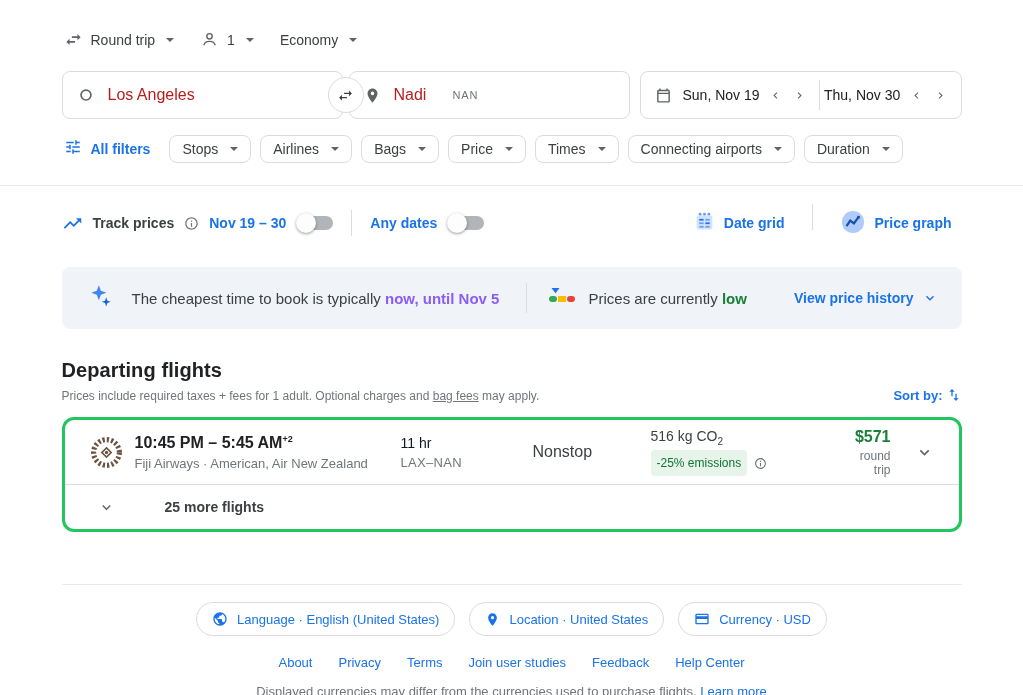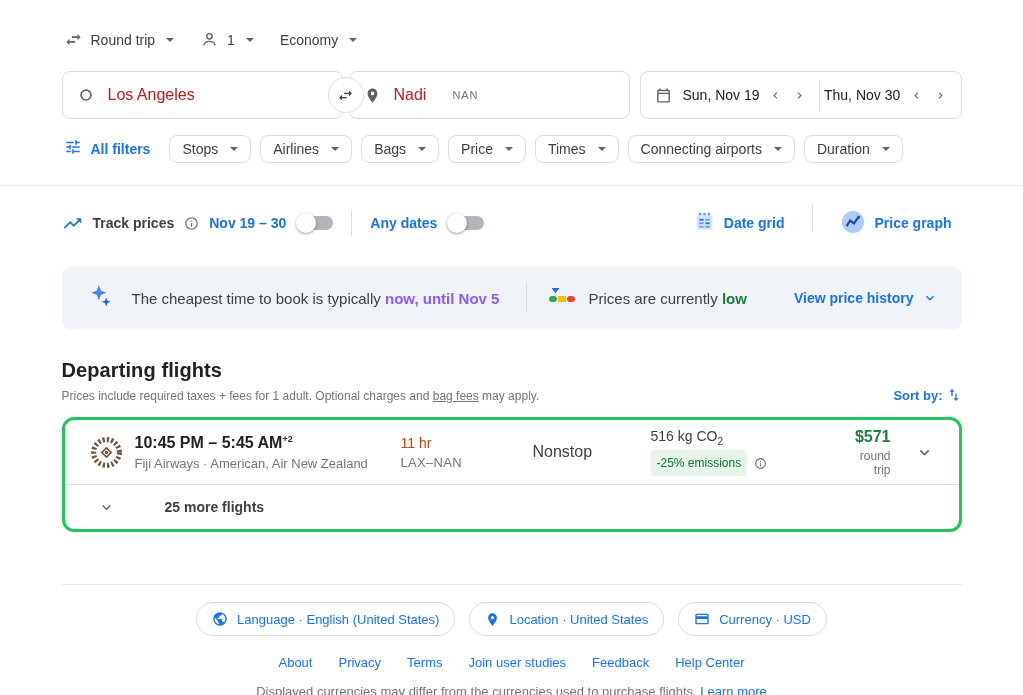--- a/index.html
+++ b/index.html
@@ -80,21 +80,21 @@
   .sort { display:flex; align-items:center; gap:3px; color:#1a73e8; font-size:13px; font-weight:bold; cursor:pointer; }
 
   .flight-card { margin-top:14px; border:3px solid #22c55e; border-radius:12px; background:#fff; }
   .flight-row { display:flex; align-items:center; height:64px; padding:0 14px; cursor:pointer; }
   .logo-cell { width:56px; display:flex; justify-content:center; flex:none; }
   .time-cell { width:266px; flex:none; }
   .time-main { font-size:16px; font-weight:bold; color:#202124; }
   .sup { font-size:9px; position:relative; top:-6px; }
   .airlines { font-size:13px; color:#70757a; margin-top:4px; }
   .dur-cell { width:132px; flex:none; }
-  .dur { font-size:14px; color:#c2410c; }
+  .dur { font-size:14px; color:#0f172a; }
   .route { font-size:13px; color:#70757a; margin-top:4px; letter-spacing:.3px; }
   .stops-cell { width:118px; flex:none; font-size:16px; color:#3c4043; }
   .co2-cell { width:196px; flex:none; }
   .co2 { font-size:14px; color:#3c4043; }
   .co2 sub { font-size:10px; }
   .em-line { display:flex; align-items:center; gap:7px; margin-top:4px; }
   .em-badge { background:#e6f4ea; color:#137333; font-size:12px; padding:6px 6px; border-radius:4px; }
   .price-cell { margin-left:auto; text-align:right; padding-right:14px; }
   .price { font-size:16px; font-weight:bold; color:#188038; }
   .price-note { font-size:12px; color:#70757a; margin-top:3px; }

